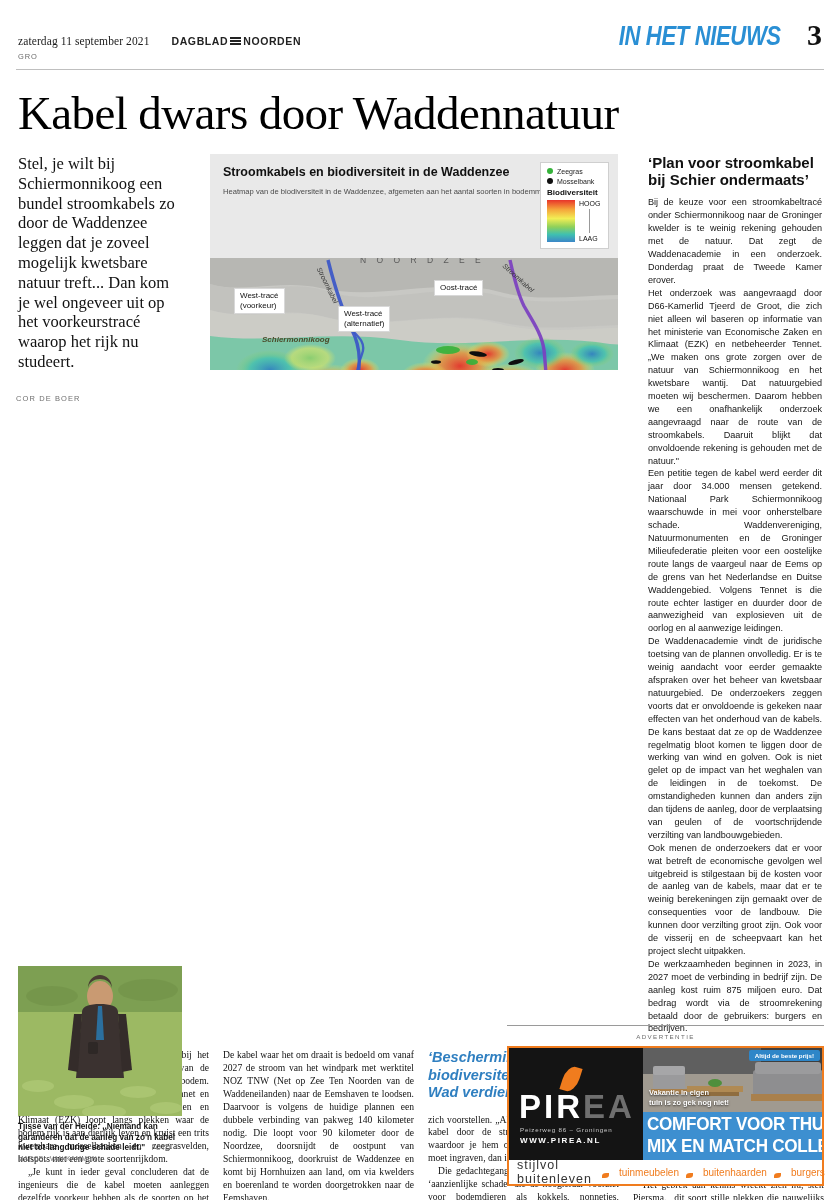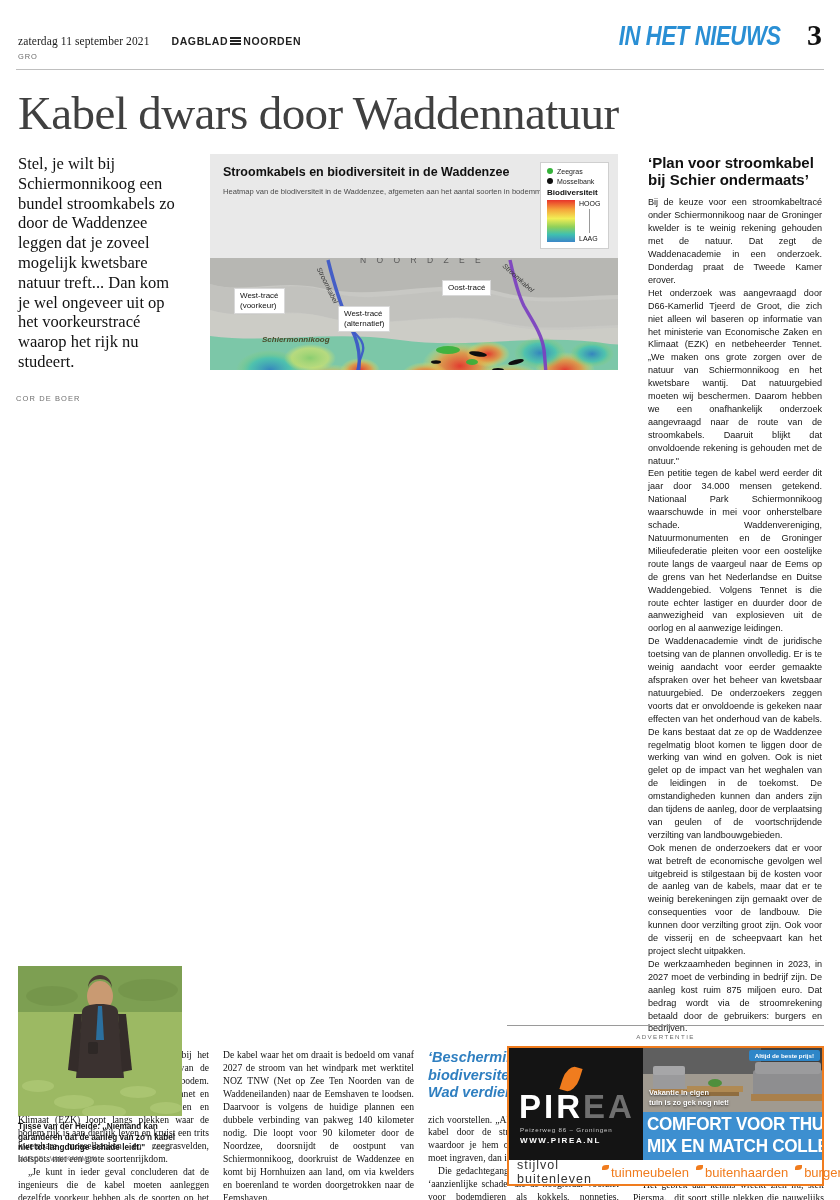--- a/index.html
+++ b/index.html
@@ -33,21 +33,21 @@
   }
   .mh-pageno { font-family:"Liberation Serif", serif; font-weight:bold; font-size:30px; color:#111; }
 
   .mh-sub { font-family:"Liberation Sans", sans-serif; font-size:7.5px; letter-spacing:.9px; color:#6b6b6b; padding: 6px 0 6px 2px;}
   .rule { height:1px; background:#bfbfbf; margin: 2px 0 0 0; }
 
   
   h1.headline {
     font-family:"Liberation Serif", serif;
     font-weight:normal; font-size:47px; line-height:1.02;
-    margin: 20px 0 16px 0; padding-left:2px; letter-spacing:-.6px; color:#404040;
+    margin: 20px 0 16px 0; padding-left:2px; letter-spacing:-.6px; color:#000000;
   }
 
   
   .grid { display:grid; grid-template-columns: 164px 1fr 176px; gap:0 30px; }
 
   
   .lead {
     font-family:"Liberation Serif", serif;
     font-size:16.5px; line-height:1.2; color:#111; padding-left:2px;
   }
@@ -183,21 +183,21 @@
   }
   .ad-band { position:absolute; left:0; right:0; bottom:0; height:48px; background:#3d8fd0; padding:2px 4px; }
   .ad-band div {
     font-family:"Liberation Sans", sans-serif; font-weight:bold; color:#fff;
     font-size:18px; line-height:1.22; letter-spacing:-.3px; white-space:nowrap;
     transform:scaleX(.95); transform-origin:left;
   }
   .ad-foot { height:24px; display:flex; align-items:center; padding:0 8px; gap:10px; }
   .ad-slogan { font-family:"Liberation Sans", sans-serif; font-size:12.5px; color:#333; letter-spacing:1px; }
   .ad-tags { display:flex; gap:7px; margin-left:auto; }
-  .ad-tags span { font-family:"Liberation Sans", sans-serif; font-size:13px; color:#f07c1e; display:flex; align-items:flex-start; gap:2px; }
+  .ad-tags span { font-family:"Liberation Sans", sans-serif; font-size:10px; color:#f07c1e; display:flex; align-items:flex-end; gap:10px; }
   .mini-leaf { width:7px; height:5px; background:#f07c1e; border-radius:60% 0 60% 0; display:inline-block; }
 
   .ad-rule { position:absolute; left:507px; top:1025px; width:317px; height:1px; background:#9a9a9a; }
 </style>
 </head>
 <body>
 
 <div class="page">
 
   <div class="masthead">
@@ -357,21 +357,21 @@
         <div class="italic-cable" style="left:296px; top:4px; transform:rotate(42deg); transform-origin:left top;">Stroomkabel</div>
 
         <div class="maplabel" style="left:24px; top:30px;">
           <div>West-tracé</div>
           <div>(voorkeur)</div>
         </div>
         <div class="maplabel" style="left:128px; top:48px;">
           <div>West-tracé</div>
           <div>(alternatief)</div>
         </div>
-        <div class="maplabel" style="left:232px; top:22px;">Oost-tracé</div>
+        <div class="maplabel" style="left:224px; top:22px;">Oost-tracé</div>
 
         <div class="place" style="left:52px; top:77px;">Schiermonnikoog</div>
         <div class="place" style="left:76px; top:148px;">Lauwersoog</div>
         <div class="place" style="left:405px; top:126px;">Eemshaven</div>
         <div class="province" style="left:282px; top:156px;">PROVINCIE GRONINGEN</div>
 
         <div class="credit">© DvhN/LC 110921 | Bron: NIOZ/RUG, Dr. Oscar Franken</div>
 
         <div class="scalebar">
           <div class="scale-nums">

